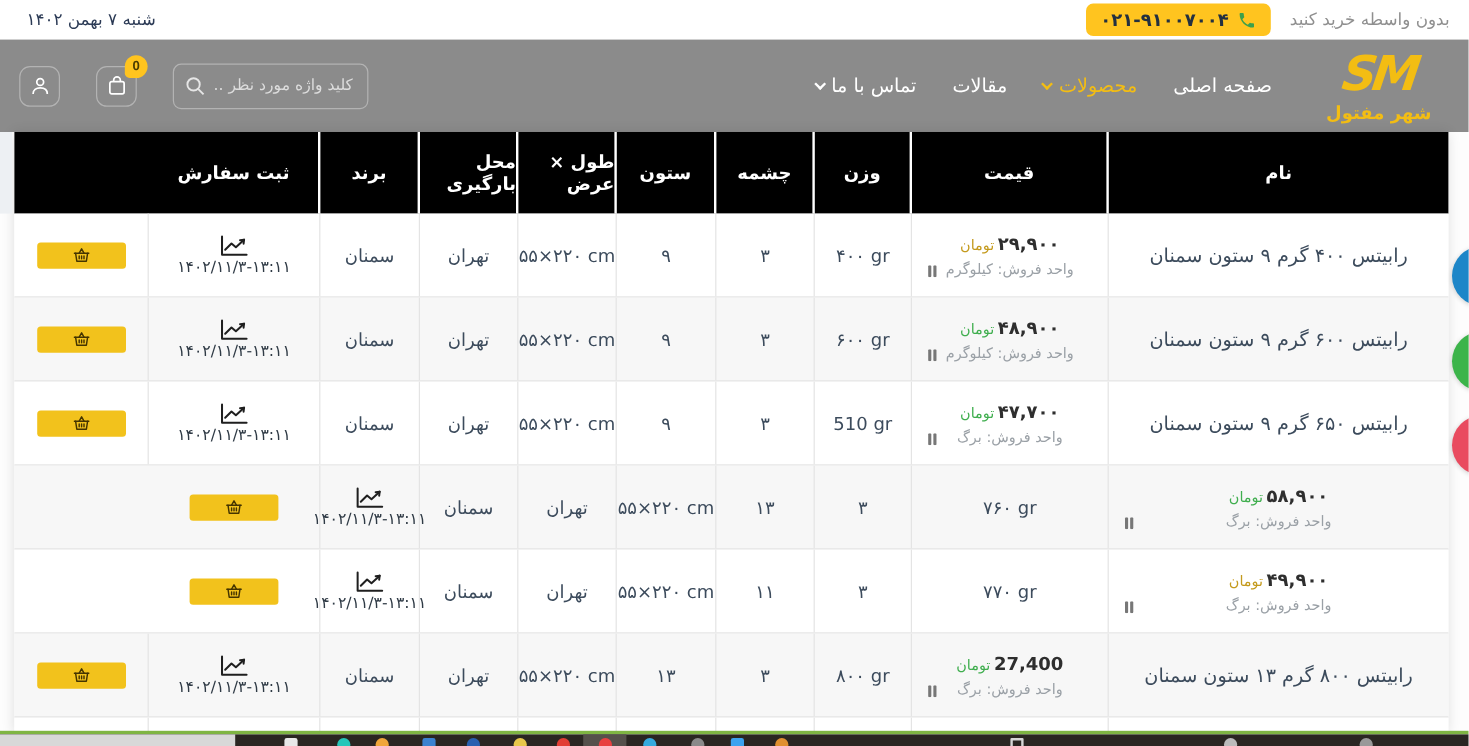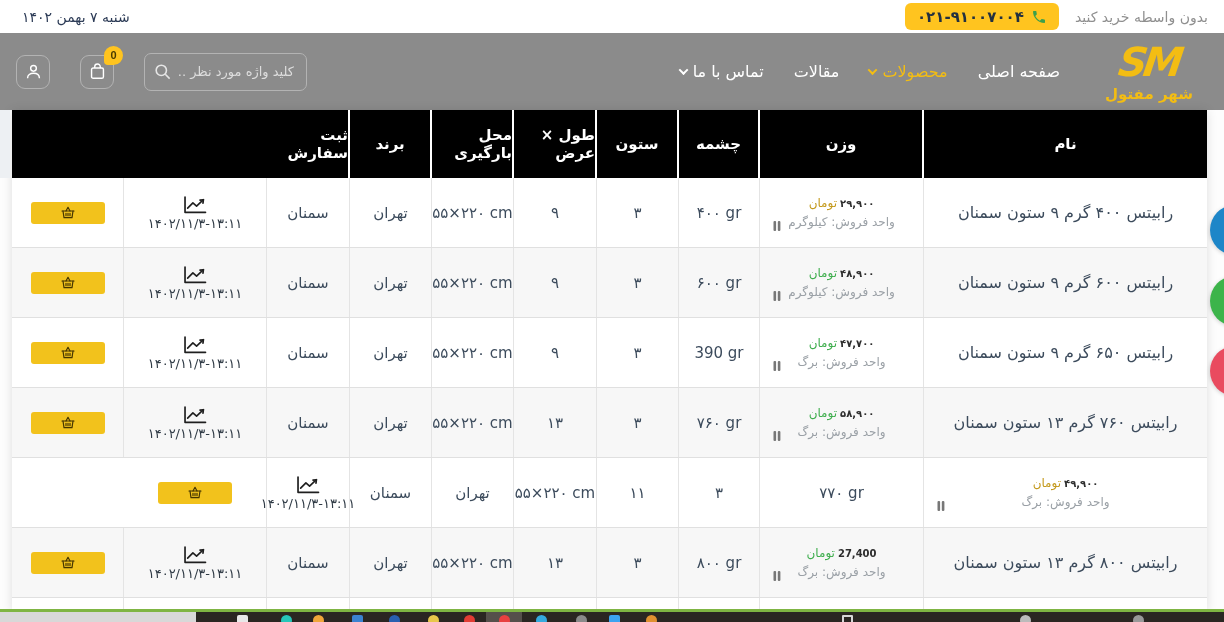--- a/index.html
+++ b/index.html
@@ -72,21 +72,21 @@
   .grid-row { display: grid; grid-template-columns: 283px 164px 81px 82px 83px 82px 82px 83px 143px 112px; direction: rtl; }
   .thead { background: #000; color: #fff; height: 68px; }
   .hcell { display: flex; align-items: center; justify-content: center; font-size: 15px; font-weight: bold; }
   .hcell:not(:first-child) { border-right: 2px solid #ffffff; text-align: right; }
   .trow { height: 70px; background: #ffffff; border-bottom: 1px solid #e0e0e0; color: #3c4b5c; font-size: 15px; }
   .trow.alt { background: #f7f7f7; }
   .bcell { display: flex; flex-direction: column; align-items: center; justify-content: center; position: relative; }
   .bcell:not(:first-child) { border-right: 1px solid #e4e4e4; }
   .name-cell { font-size: 16px; }
   .price-line { display: flex; align-items: baseline; gap: 3px; }
-  .price-amount { font-weight: bold; color: #2e2e2e; font-size: 10px; }
+  .price-amount { font-weight: bold; color: #2e2e2e; font-size: 15px; }
   .price-currency { font-size: 12px; }
   .sale-unit { color: #9aa0a6; font-size: 12px; margin-top: 5px; }
   .unit-icon { position: absolute; left: 13px; top: 39px; }
   .chart-date { font-size: 13px; color: #2f3a45; margin-top: 0; }
   .order-btn {
     width: 74px; height: 22px; background: #f2c21c; border: none; border-radius: 3px;
     display: flex; align-items: center; justify-content: center; cursor: pointer;
   }
   .partial-row { height: 12px; background: #fff; }
   .pcell:not(:first-child) { border-right: 1px solid #e4e4e4; }
@@ -174,20 +174,21 @@
             <path d="M4.5 20.5 c0-4.2 3.2-6.3 7.5-6.3 s7.5 2.1 7.5 6.3"></path>
           </svg>
       </span>
     </button>
   </div>
 
   <div class="content">
     <div class="price-table">
       <div class="grid-row thead">
         <div class="hcell">نام</div>
+        <div class="hcell">قیمت</div>
         <div class="hcell">وزن</div>
         <div class="hcell">چشمه</div>
         <div class="hcell">ستون</div>
         <div class="hcell">طول × عرض</div>
         <div class="hcell">محل بارگیری</div>
         <div class="hcell">برند</div>
         <div class="hcell">ثبت سفارش</div>
       </div>
       <div id="tbody">
   <div class="grid-row trow">
@@ -319,21 +320,21 @@
       </div>
       <div class="sale-unit">واحد فروش: برگ</div>
       <span class="unit-icon">
         <svg width="8" height="10" viewBox="0 0 8 10">
                   <rect x="0.5" y="0" width="2.6" height="10" rx="1" fill="#777"></rect>
                   <rect x="4.8" y="0" width="2.6" height="10" rx="1" fill="#777"></rect>
                 </svg>
       </span>
     </div>
     <div class="bcell ltr">
-              <span>390 gr</span>
+              <span>510 gr</span>
             </div>
     <div class="bcell">
               <span>۳</span>
             </div>
     <div class="bcell">
               <span>۹</span>
             </div>
     <div class="bcell ltr">
               <span>۵۵×۲۲۰ cm</span>
             </div>
@@ -361,23 +362,20 @@
                     <path d="M4.5 7 L6 17 H18 L19.5 7"></path>
                     <path d="M9 7 L12 1.5 L15 7"></path>
                     <path d="M9 10.5 v3.5 M12 10.5 v3.5 M15 10.5 v3.5"></path>
                   </svg>
         </span>
       </button>
     </div>
   </div>
 
   <div class="grid-row trow alt">
-    <div class="bcell name-cell">
-              <span>رابیتس ۷۶۰ گرم ۱۳ ستون سمنان</span>
-            </div>
     <div class="bcell">
       <div class="price-line">
         <span class="price-amount">۵۸,۹۰۰</span>
         <span class="price-currency" style="color: rgb(63, 174, 78);">تومان</span>
       </div>
       <div class="sale-unit">واحد فروش: برگ</div>
       <span class="unit-icon">
         <svg width="8" height="10" viewBox="0 0 8 10">
                   <rect x="0.5" y="0" width="2.6" height="10" rx="1" fill="#777"></rect>
                   <rect x="4.8" y="0" width="2.6" height="10" rx="1" fill="#777"></rect>

